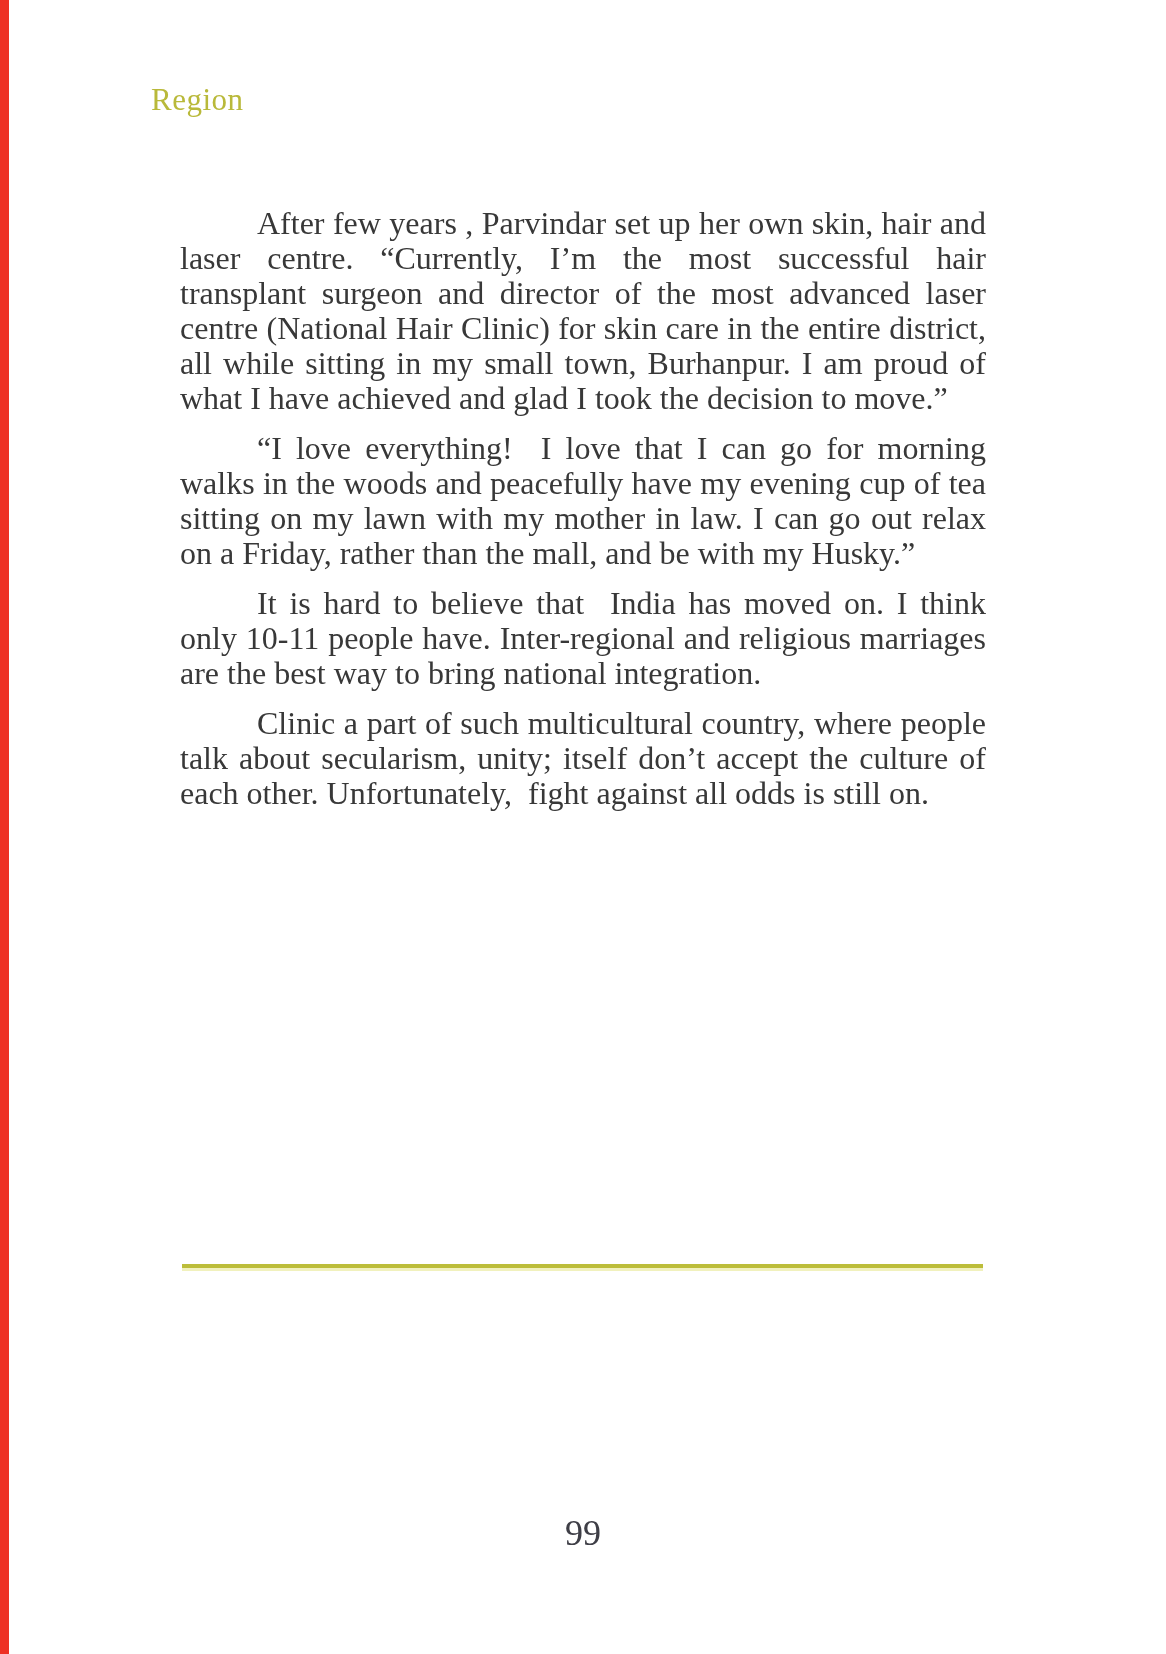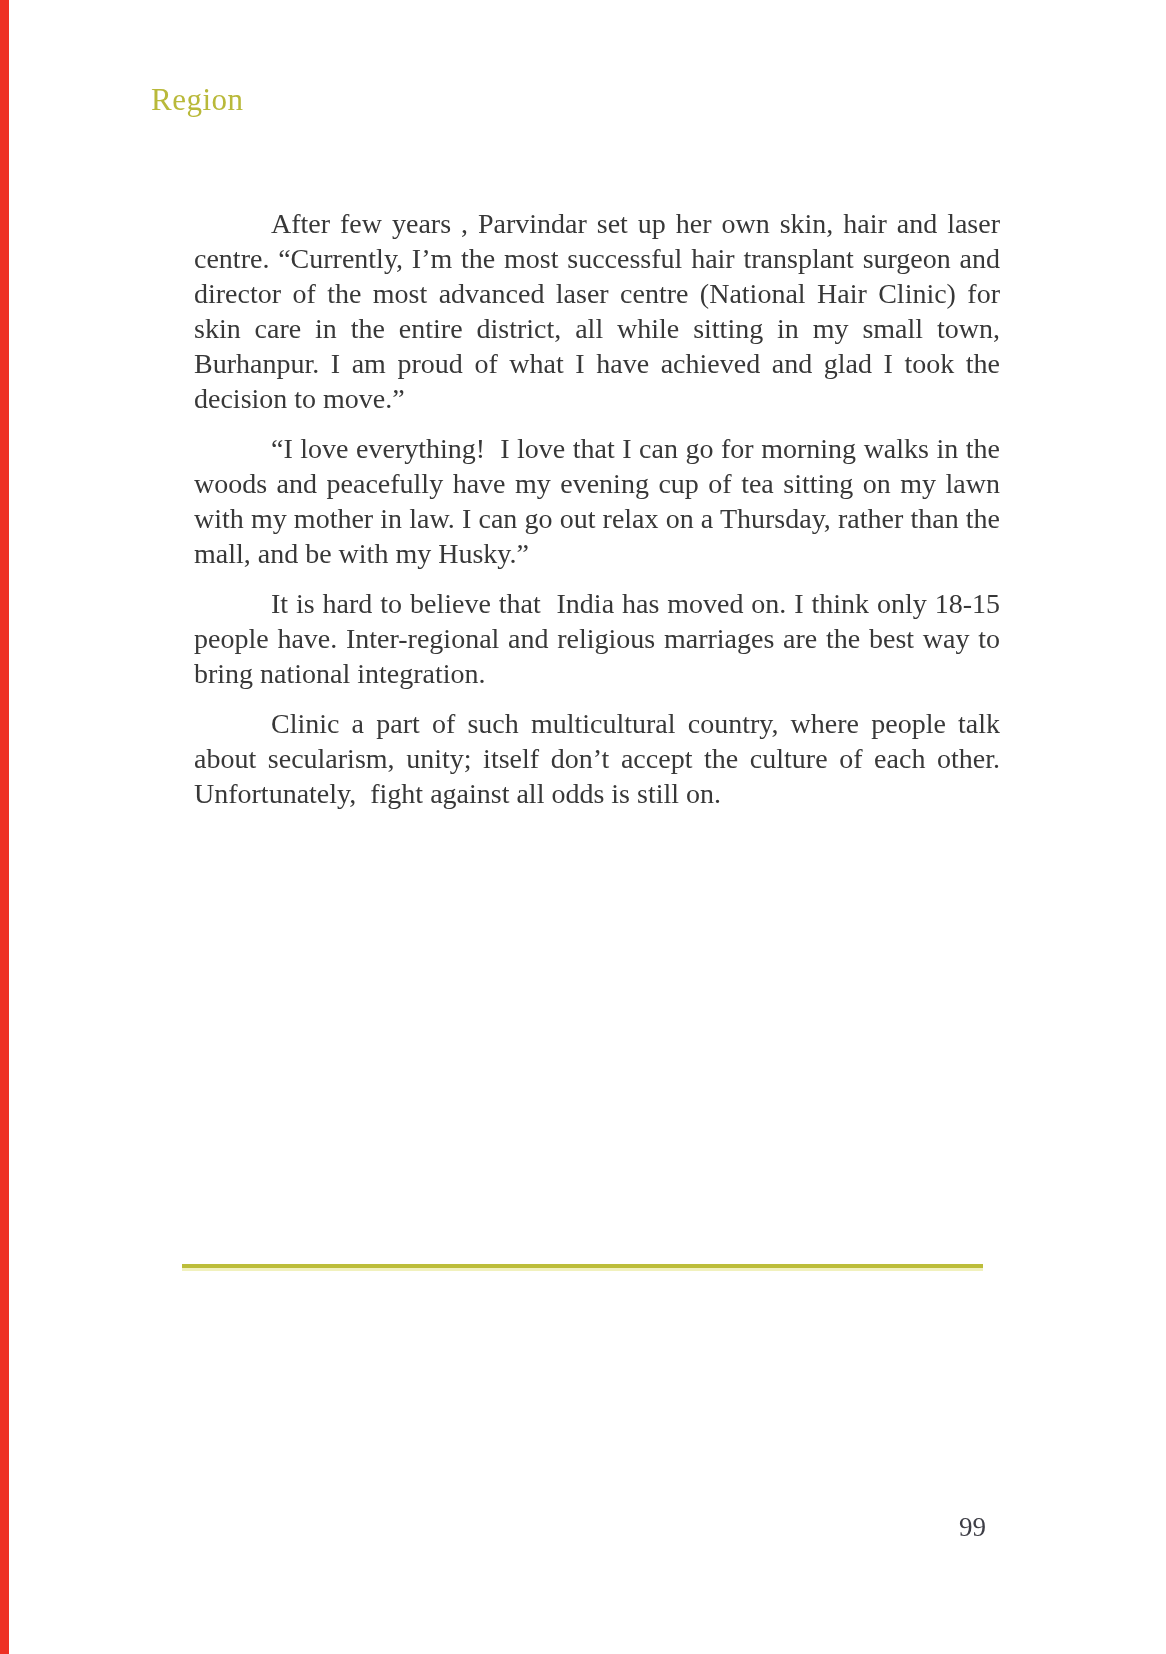--- a/index.html
+++ b/index.html
@@ -33,62 +33,61 @@
     color: #b9b93a;
     letter-spacing: 0.5px;
     font-family: "Liberation Serif", serif;
   }
   .text-block {
     position: absolute;
     left: 180px;
     top: 206px;
     width: 806px;
     color: #383838;
-    font-size: 28px;
+    font-size: 32px;
     line-height: 35px;
     text-align: justify;
-    margin-left: 14px;
   }
   .text-block p {
     margin: 0 0 15px 0;
     text-indent: 77px;
     white-space: pre-wrap;
   }
   .divider {
     position: absolute;
     left: 182px;
     top: 1264px;
     width: 801px;
     height: 4px;
     background: #bcbd3a;
     box-shadow: 0 3px 0 0 #f1f1bd;
   }
   .page-number {
     position: absolute;
     left: 180px;
     top: 1512px;
     width: 806px;
-    text-align: right;
-    font-size: 27px;
+    text-align: center;
+    font-size: 36px;
     color: #3e3e46;
   }
 </style>
 </head>
 <body>
 
 <div class="page">
 
   <div class="edge-bar"></div>
 
   <h1 class="running-head">Region</h1>
 
   <main class="text-block">
     <p>After few years , Parvindar set up her own skin, hair and laser centre. “Currently, I’m the most successful hair transplant surgeon and director of the most advanced laser centre (National Hair Clinic) for skin care in the entire district, all while sitting in my small town, Burhanpur. I am proud of what I have achieved and glad I took the decision to move.”</p>
-    <p>“I love everything!  I love that I can go for morning walks in the woods and peacefully have my evening cup of tea sitting on my lawn with my mother in law. I can go out relax on a Thursday, rather than the mall, and be with my Husky.”</p>
-    <p>It is hard to believe that  India has moved on. I think only 18-15 people have. Inter-regional and religious marriages are the best way to bring national integration.</p>
+    <p>“I love everything!  I love that I can go for morning walks in the woods and peacefully have my evening cup of tea sitting on my lawn with my mother in law. I can go out relax on a Friday, rather than the mall, and be with my Husky.”</p>
+    <p>It is hard to believe that  India has moved on. I think only 10-11 people have. Inter-regional and religious marriages are the best way to bring national integration.</p>
     <p>Clinic a part of such multicultural country, where people talk about secularism, unity; itself don’t accept the culture of each other. Unfortunately,  fight against all odds is still on.</p>
   </main>
 
   <div class="divider"></div>
 
   <div class="page-number">99</div>
 
 </div>
 
 </body></html>

